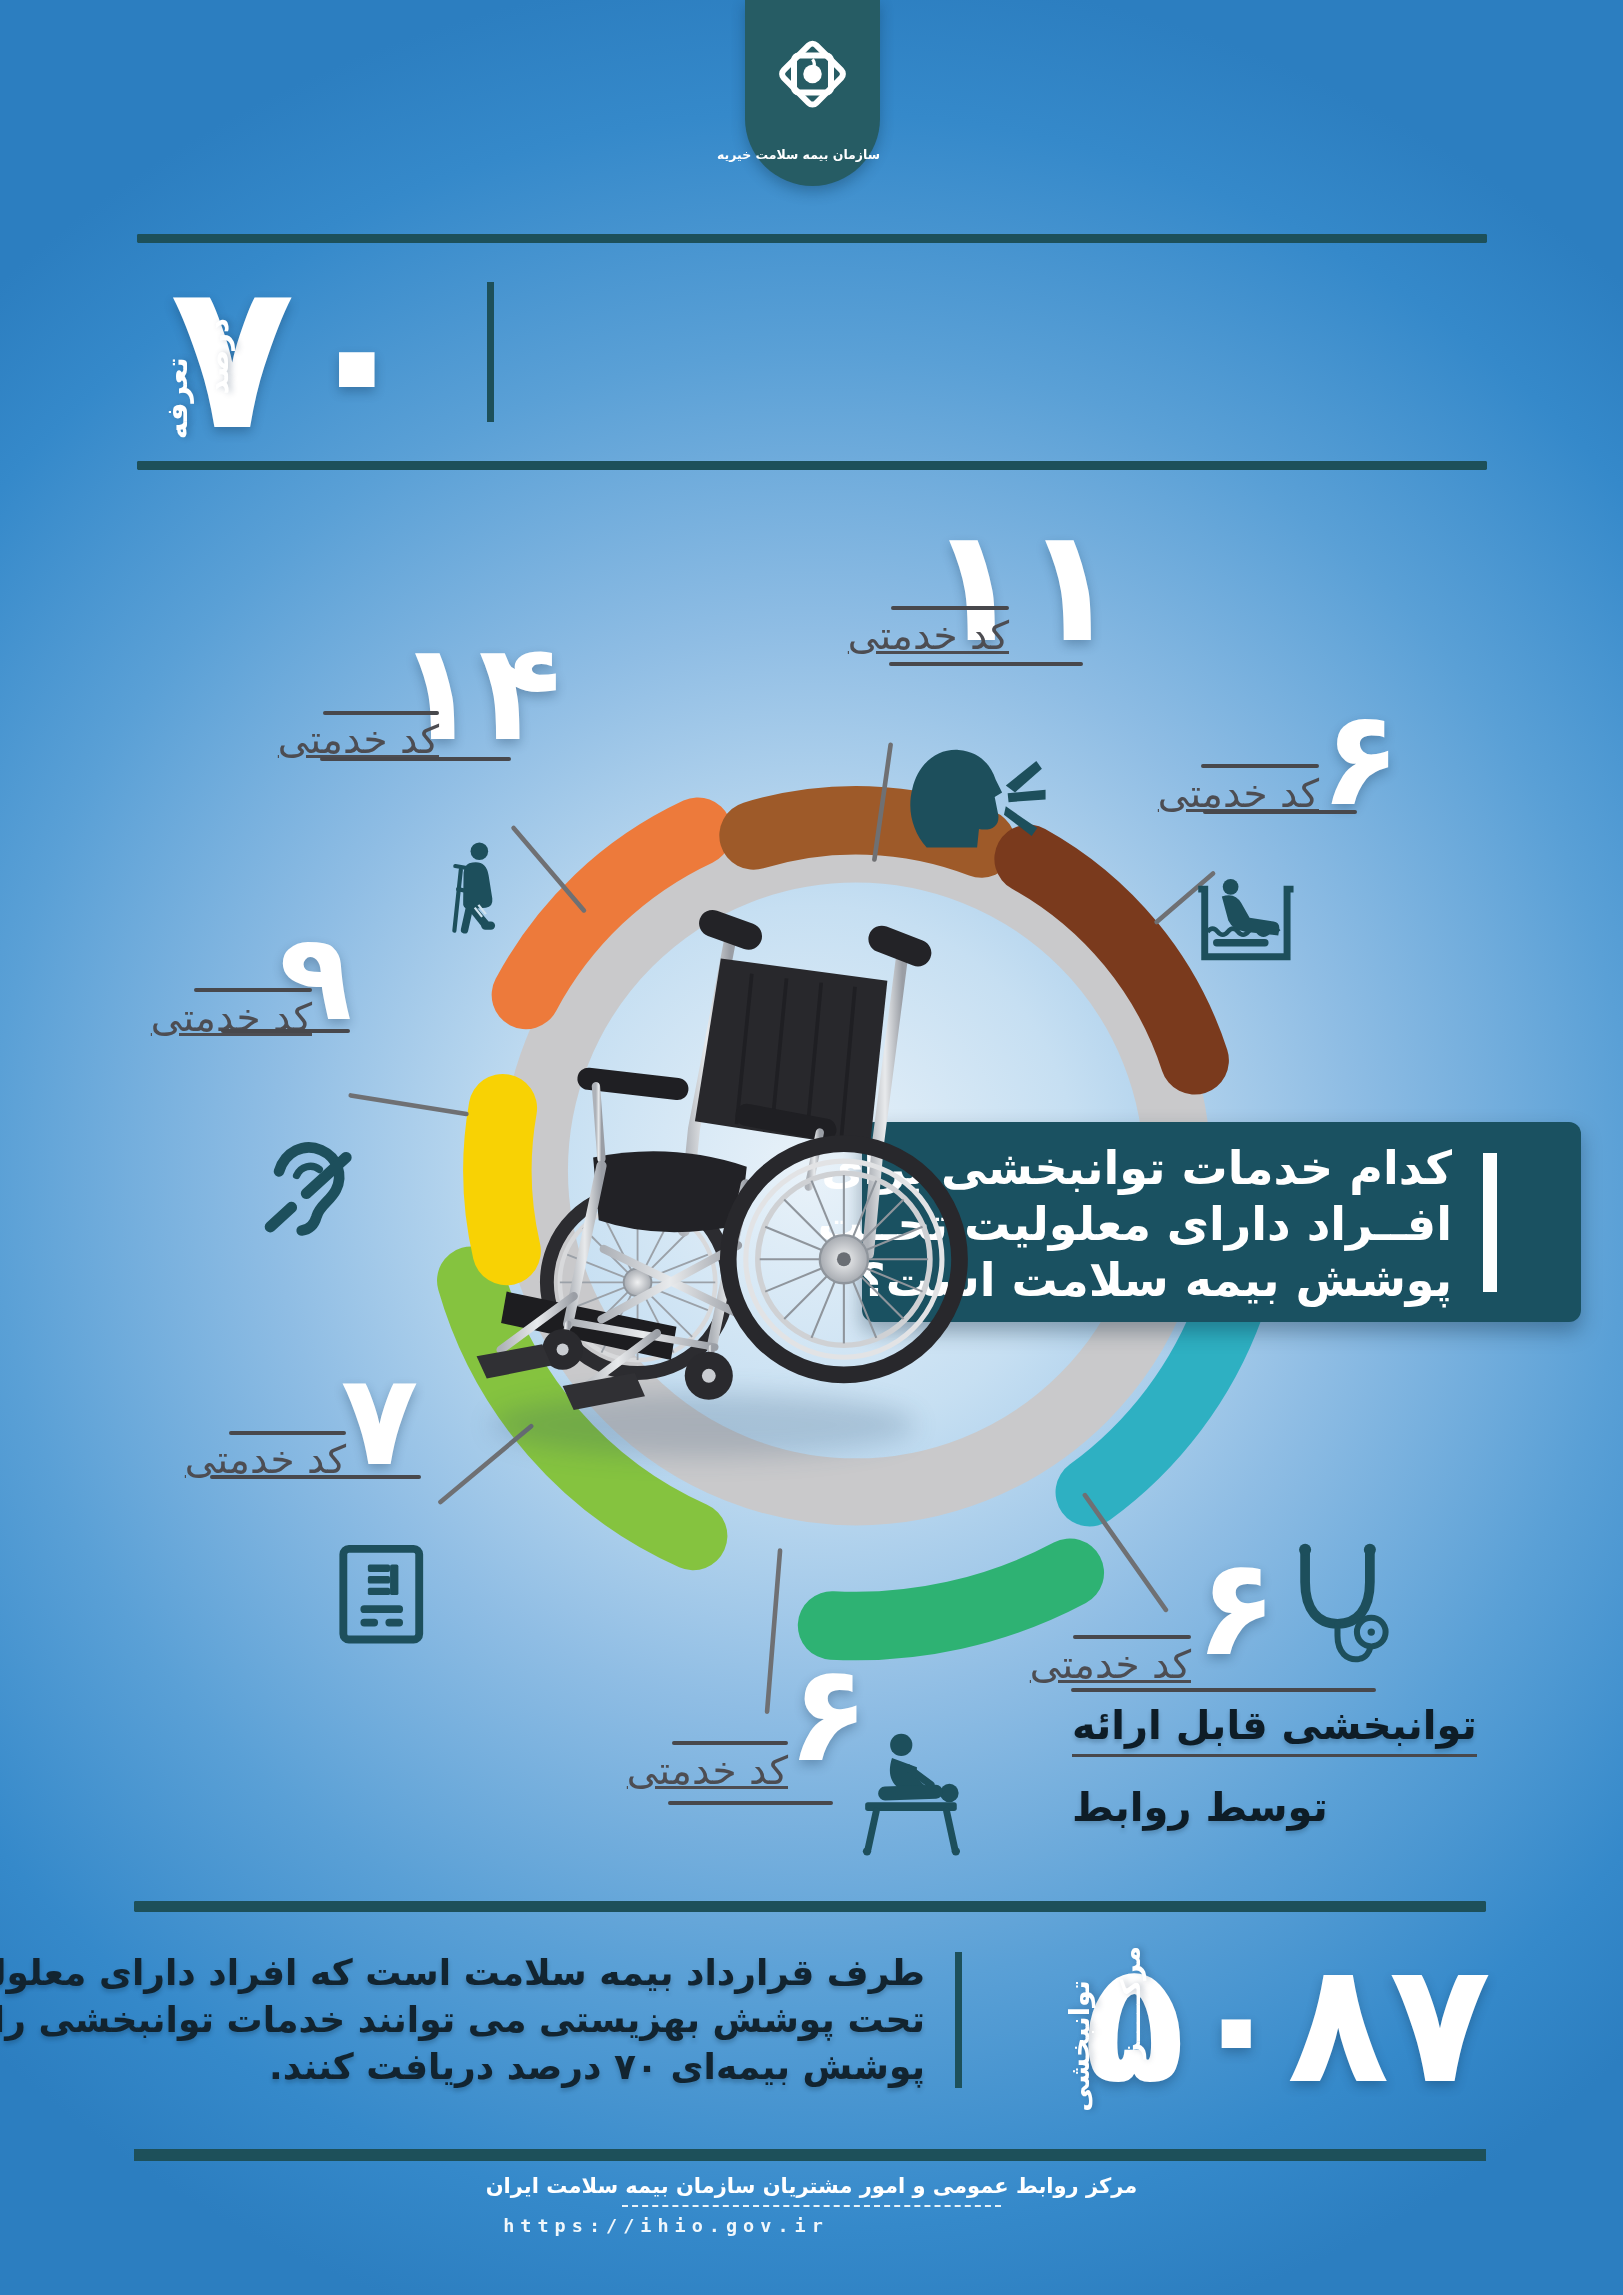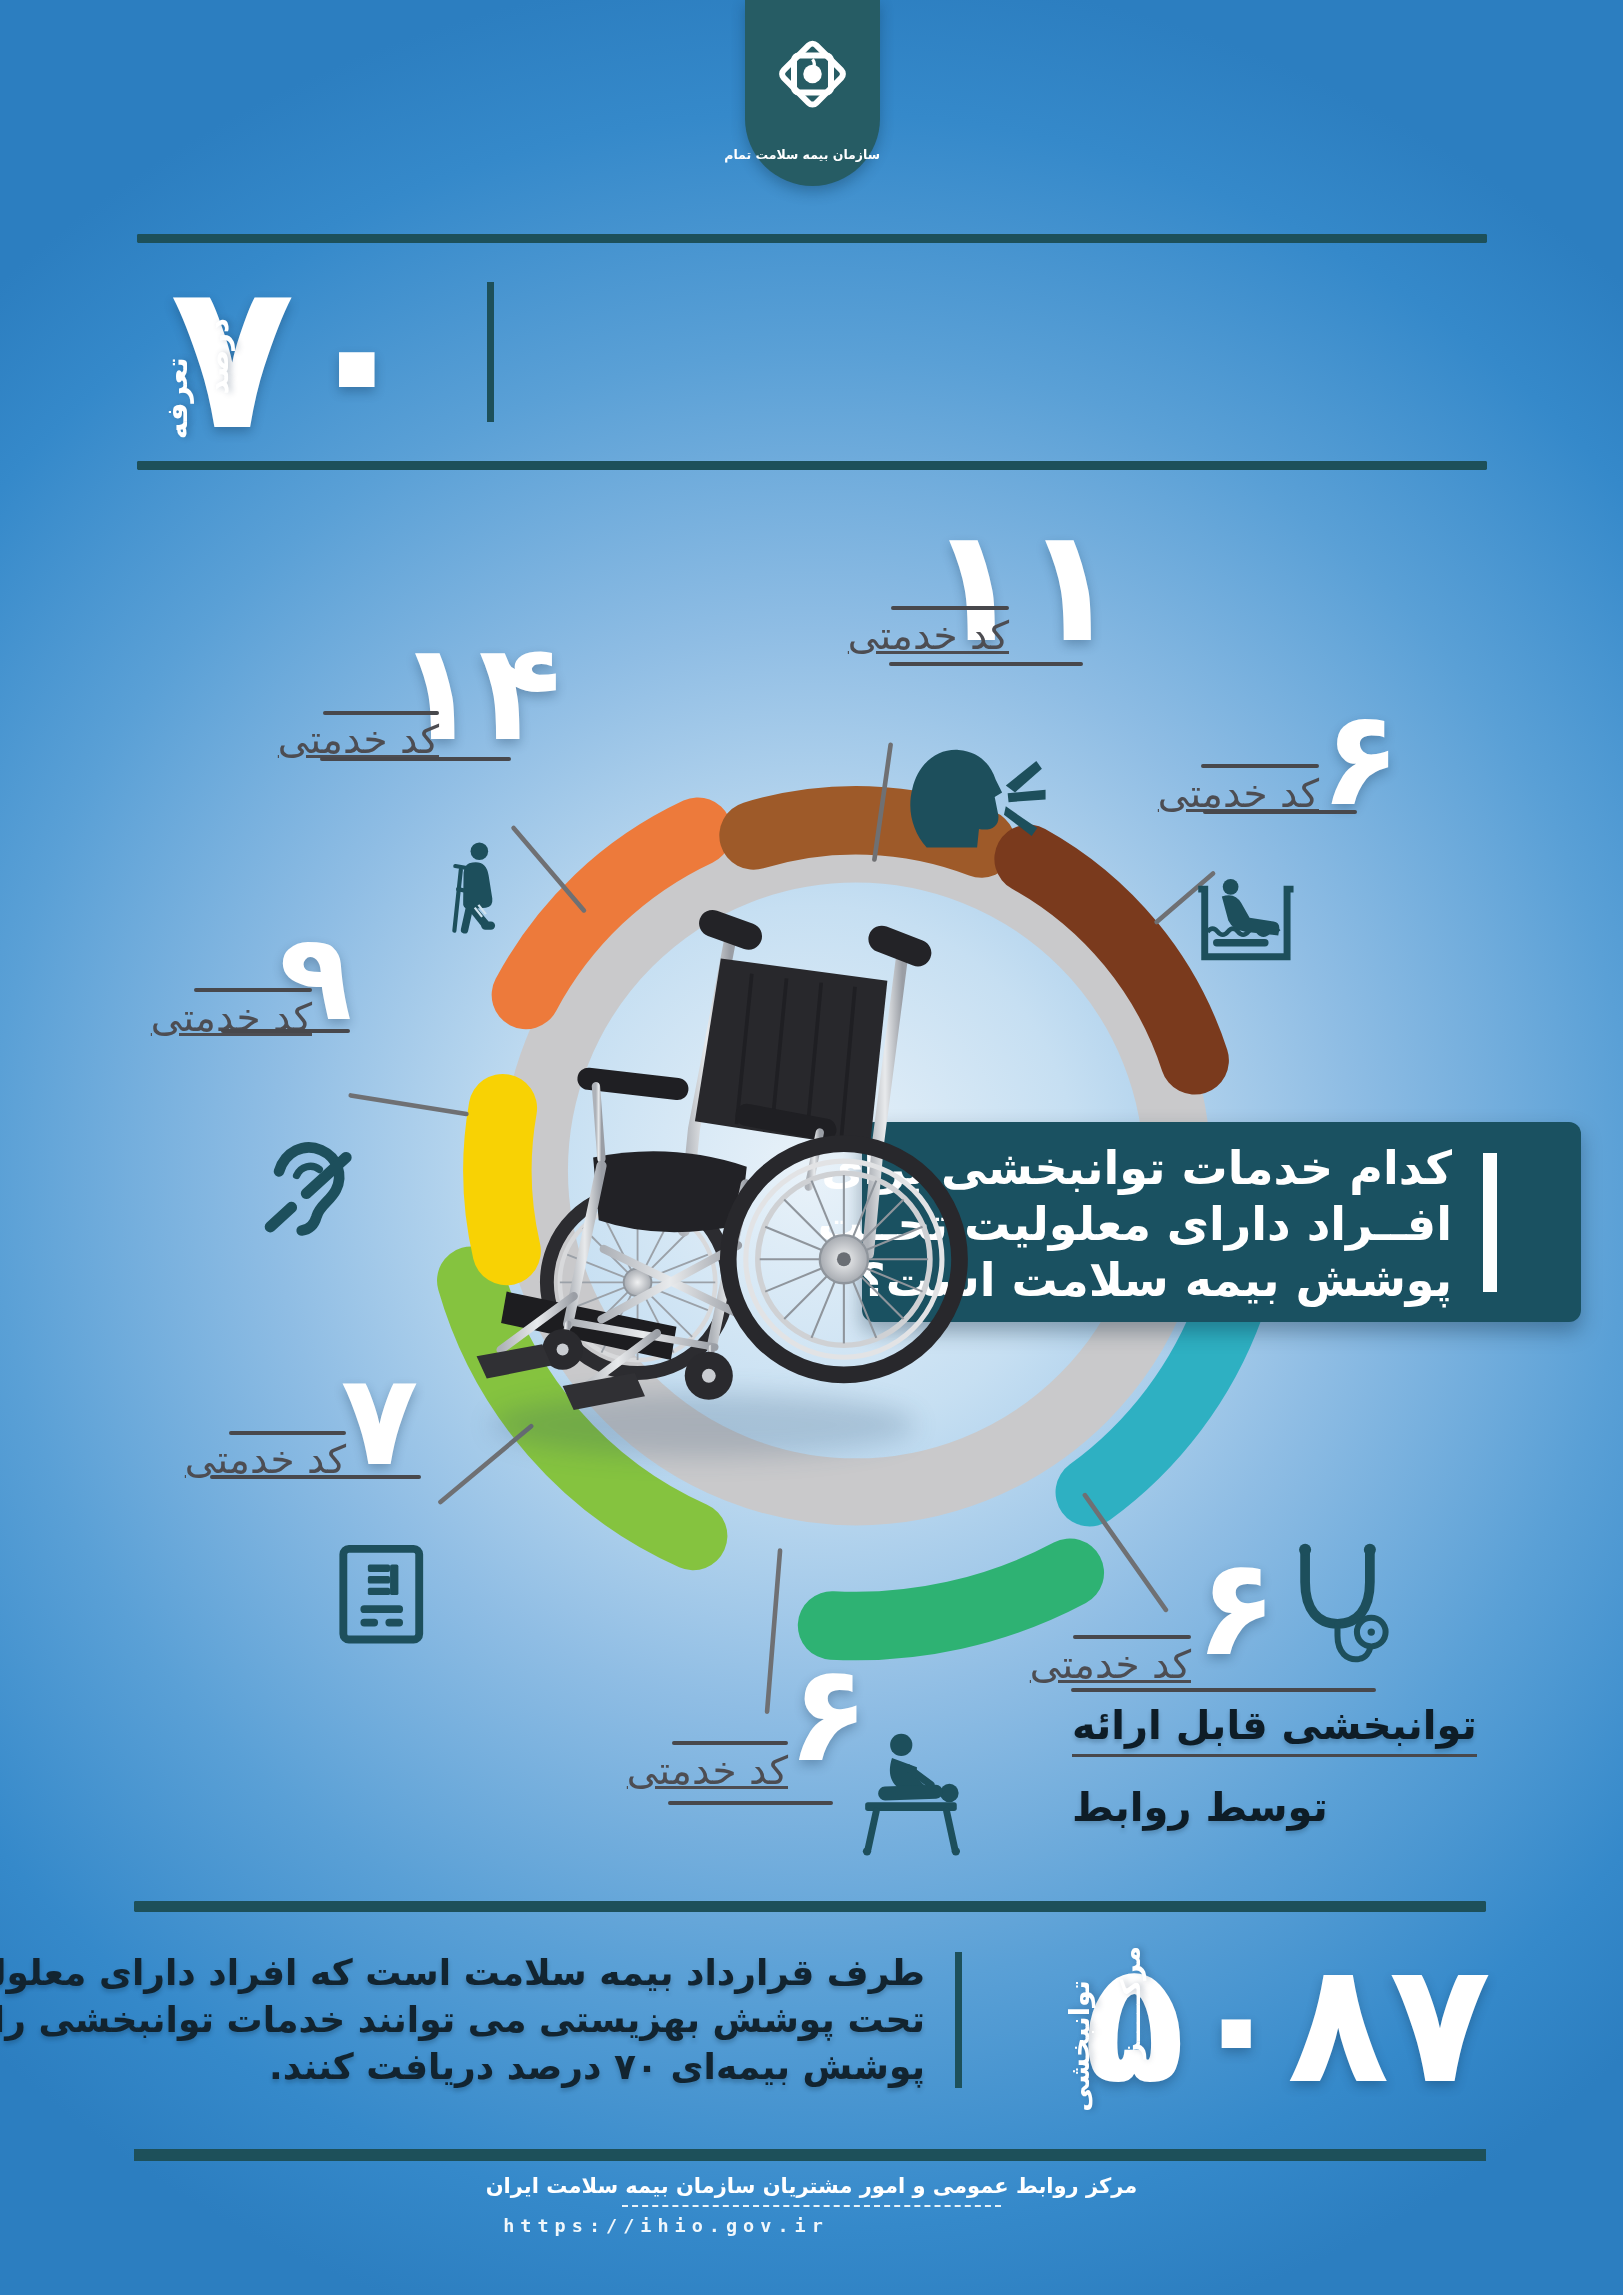--- a/index.html
+++ b/index.html
@@ -263,21 +263,21 @@
 
 <div class="logo-banner">
   <svg width="135" height="186" viewBox="0 0 292 402">
     <g stroke="#ffffff" fill="none" stroke-width="13">
       <rect x="96" y="110" width="100" height="100" rx="12" transform="rotate(45 146 160)"></rect>
       <rect x="106" y="120" width="80" height="80" rx="10"></rect>
     </g>
     <circle cx="146" cy="160" r="20" fill="#ffffff"></circle>
     <path d="M 146 128 q 8 10 0 22" stroke="#ffffff" stroke-width="7" fill="none"></path>
   </svg>
-  <div class="logo-caption">سازمان بیمه سلامت تمام</div>
+  <div class="logo-caption">سازمان بیمه سلامت خیریه</div>
 </div>
 
 <div class="rule" style="left:137px;top:234px;width:1350px;"></div>
 <div class="rule" style="left:137px;top:461px;width:1350px;"></div>
 <div class="vline" style="left:487px;top:282px;height:140px;"></div>
 
 <div class="bignum" style="right:1204px;top:255px;font-size:204px;">۷۰</div>
 <div class="vlabel" style="left:171px;top:341px;width:93px;height:30.5px;">درصد</div>
 <div class="vlabel" style="left:130px;top:383px;width:93px;height:30.5px;">تعرفه</div>
 

